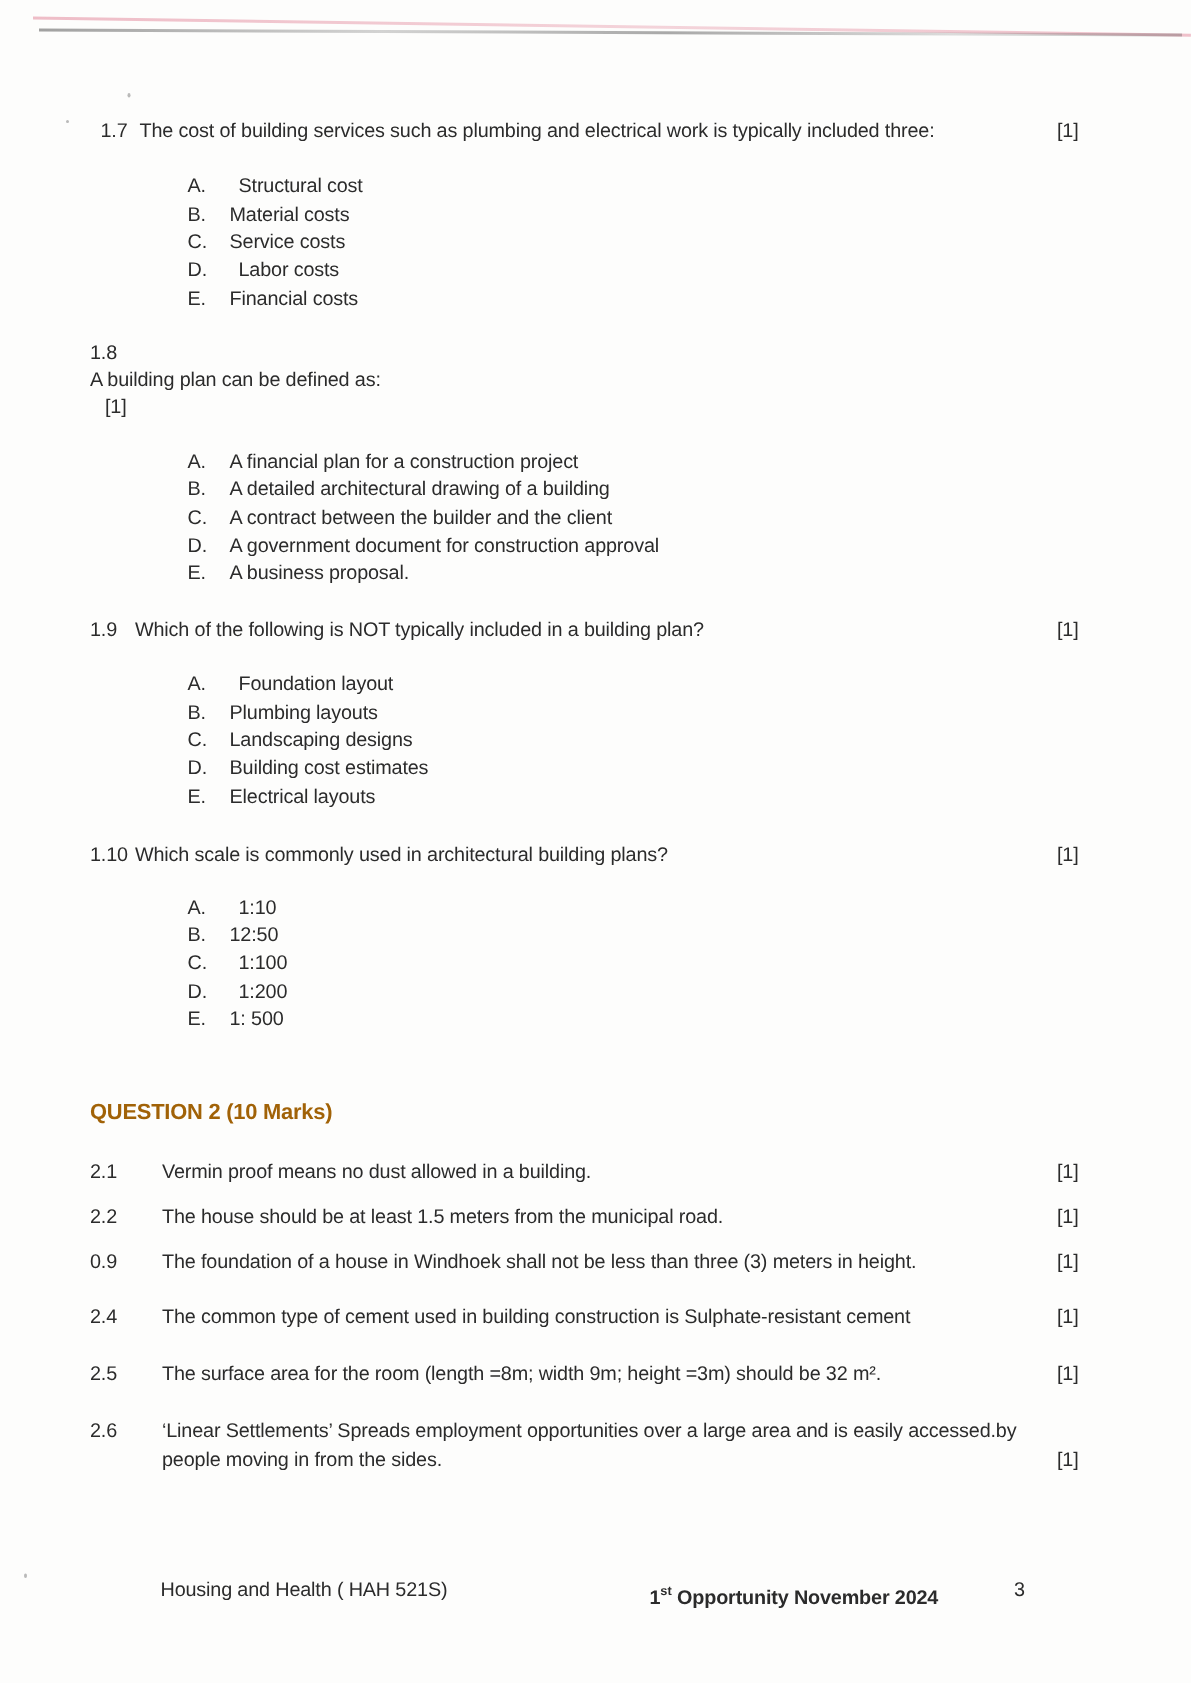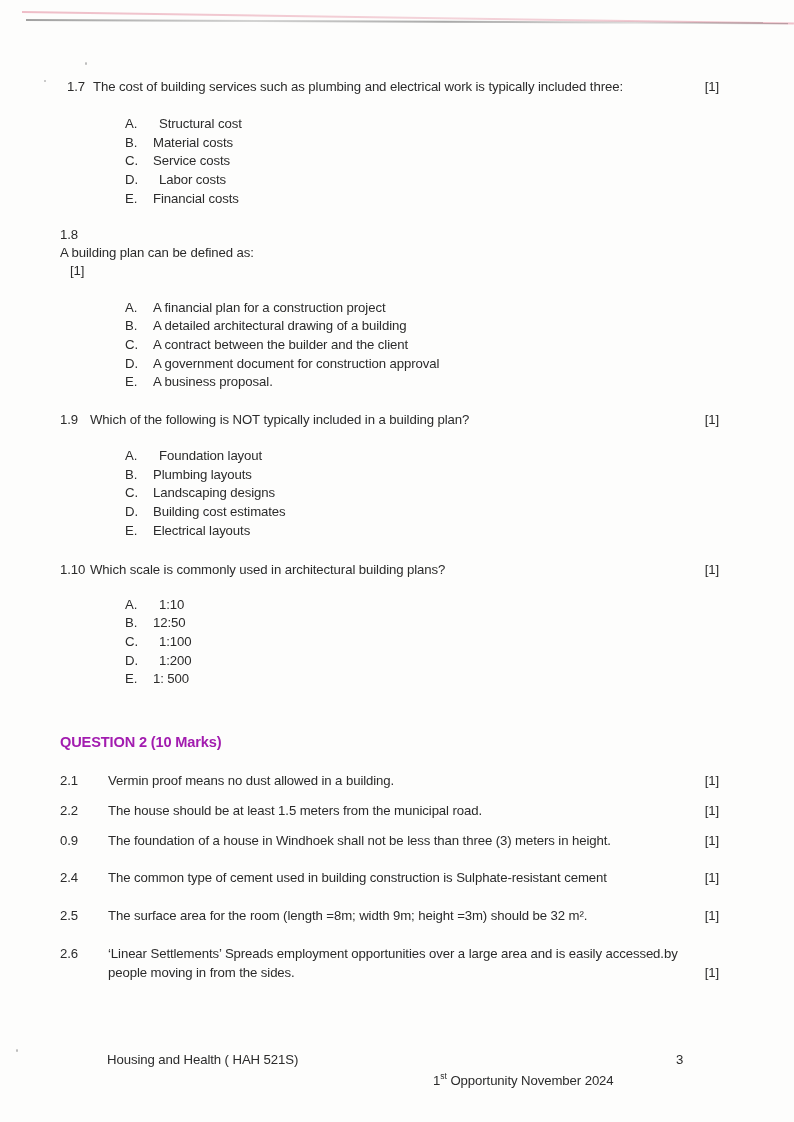--- a/index.html
+++ b/index.html
@@ -34,35 +34,35 @@
   .q-row .q-marks{flex:none;margin-left:10px;}
   .indent7{padding-left:7px;}
   .indent7 .q-num{width:26px;}
 
   .opts{margin-left:65px;line-height:18.7px;}
   .opt{display:flex;}
   .opt-letter{flex:none;width:28px;}
   .opt-text{flex:1;}
   .opt-pad{padding-left:6px;}
 
-  .heading{font-size:14.6px;font-weight:700;color:#a21caf;letter-spacing:-0.15px;line-height:20px;}
+  .heading{font-size:14.6px;font-weight:700;color:#a16207;letter-spacing:-0.15px;line-height:20px;}
 
   .s-row{display:flex;line-height:19px;}
   .s-row .s-num{flex:none;width:48px;}
   .s-row .s-text{flex:1;padding-right:14px;}
   .s-row .s-marks{flex:none;align-self:flex-start;}
   .s-row .s-marks.bottom{align-self:flex-end;}
 
   .mt119{margin-top:78px;} .mt43{margin-top:43px;} .mt22{margin-top:22px;}
   .mt20{margin-top:20px;} .mt19{margin-top:19px;} .mt18{margin-top:18px;}
   .mt17{margin-top:17px;flex-direction:column;} .mt11{margin-top:11px;}
 
   .footer{position:absolute;top:1051px;left:0;width:794px;height:20px;line-height:18px;}
   .footer .f-course{position:absolute;left:107px;top:0;}
-  .footer .f-opp{position:absolute;left:433px;top:16px;}
+  .footer .f-opp{position:absolute;left:433px;top:0;font-weight:bold;}
   .footer .f-opp sup{font-size:8.5px;vertical-align:6px;letter-spacing:0;}
   .footer .f-page{position:absolute;left:676px;top:0;}
 </style>
 </head>
 <body>
 
 <div class="page">
   <div class="artifact-pink"></div>
   <div class="artifact-gray"></div>
   <div class="speck" style="left:85px;top:62px;width:2px;height:3px;"></div>

